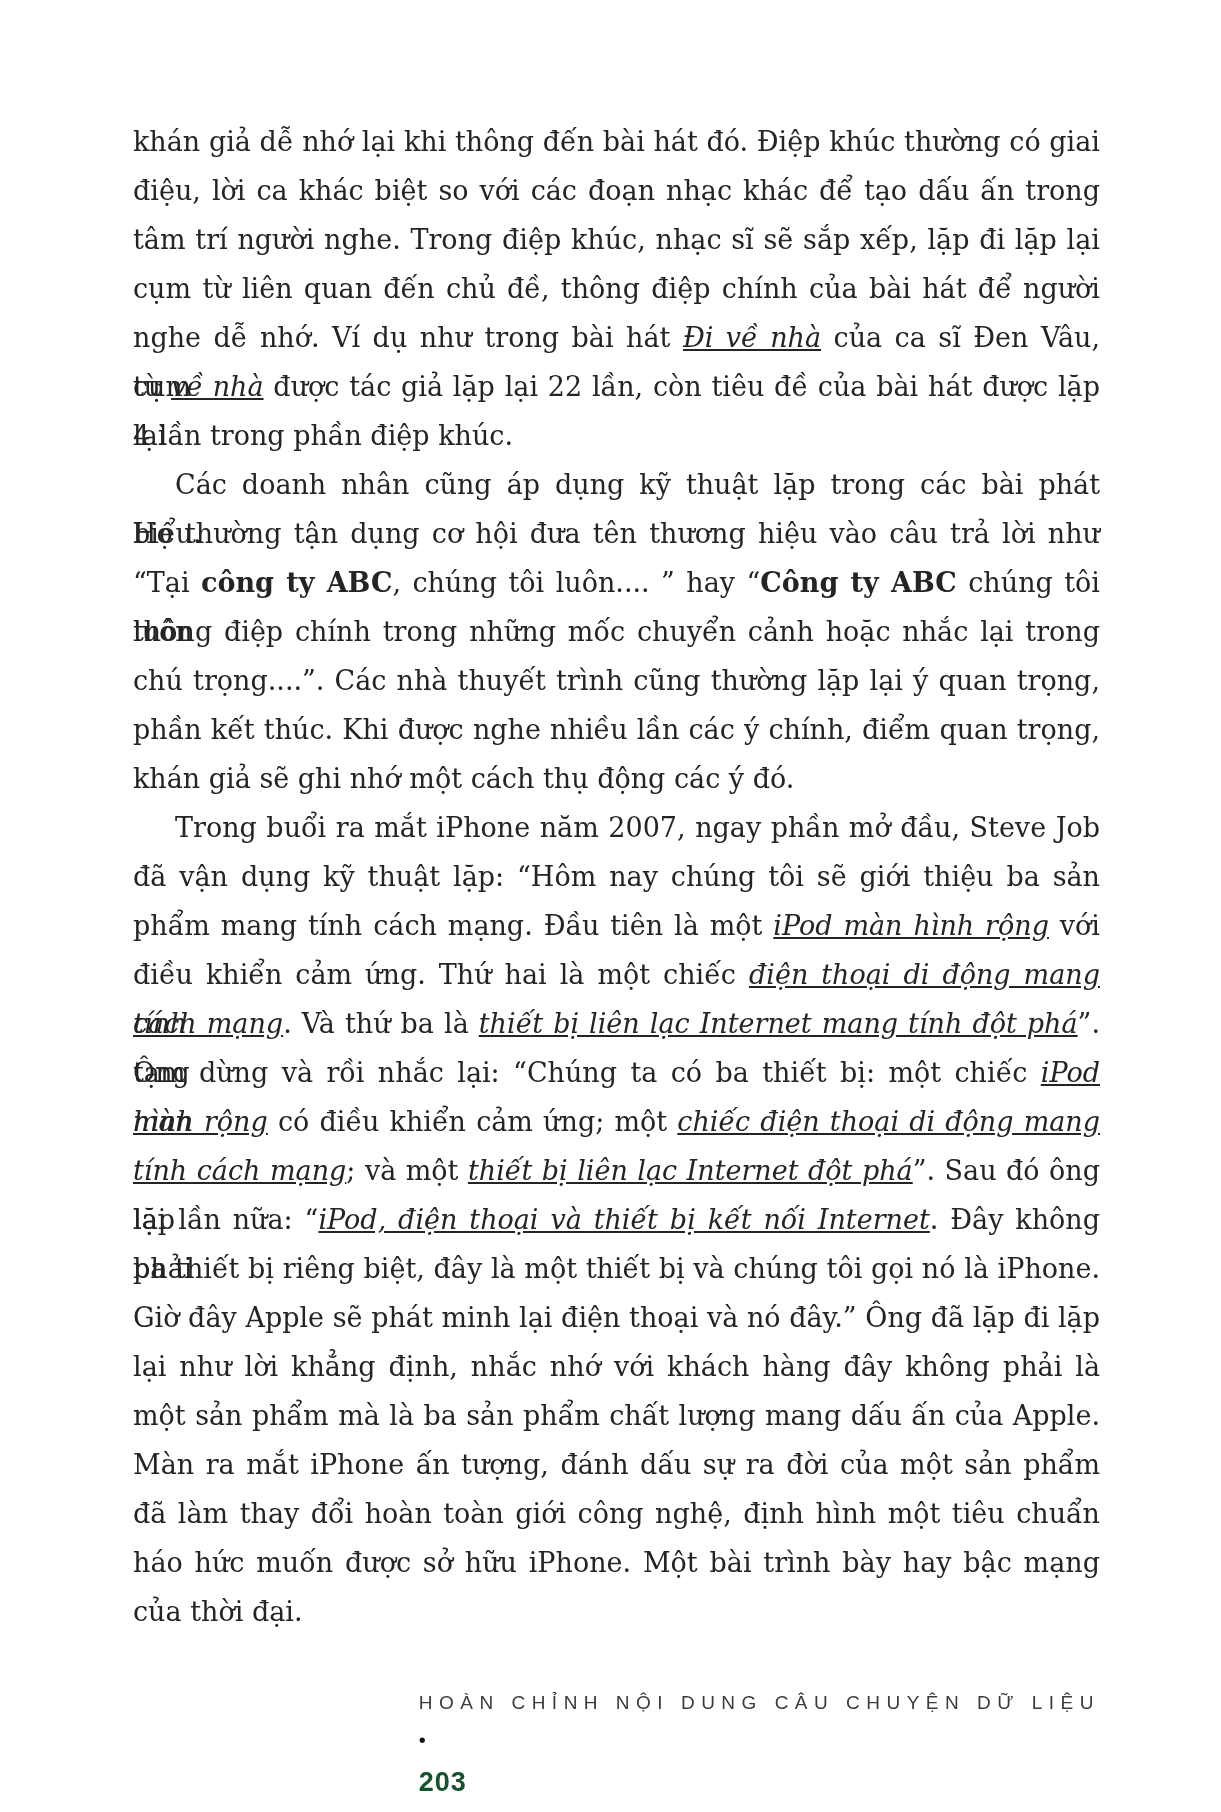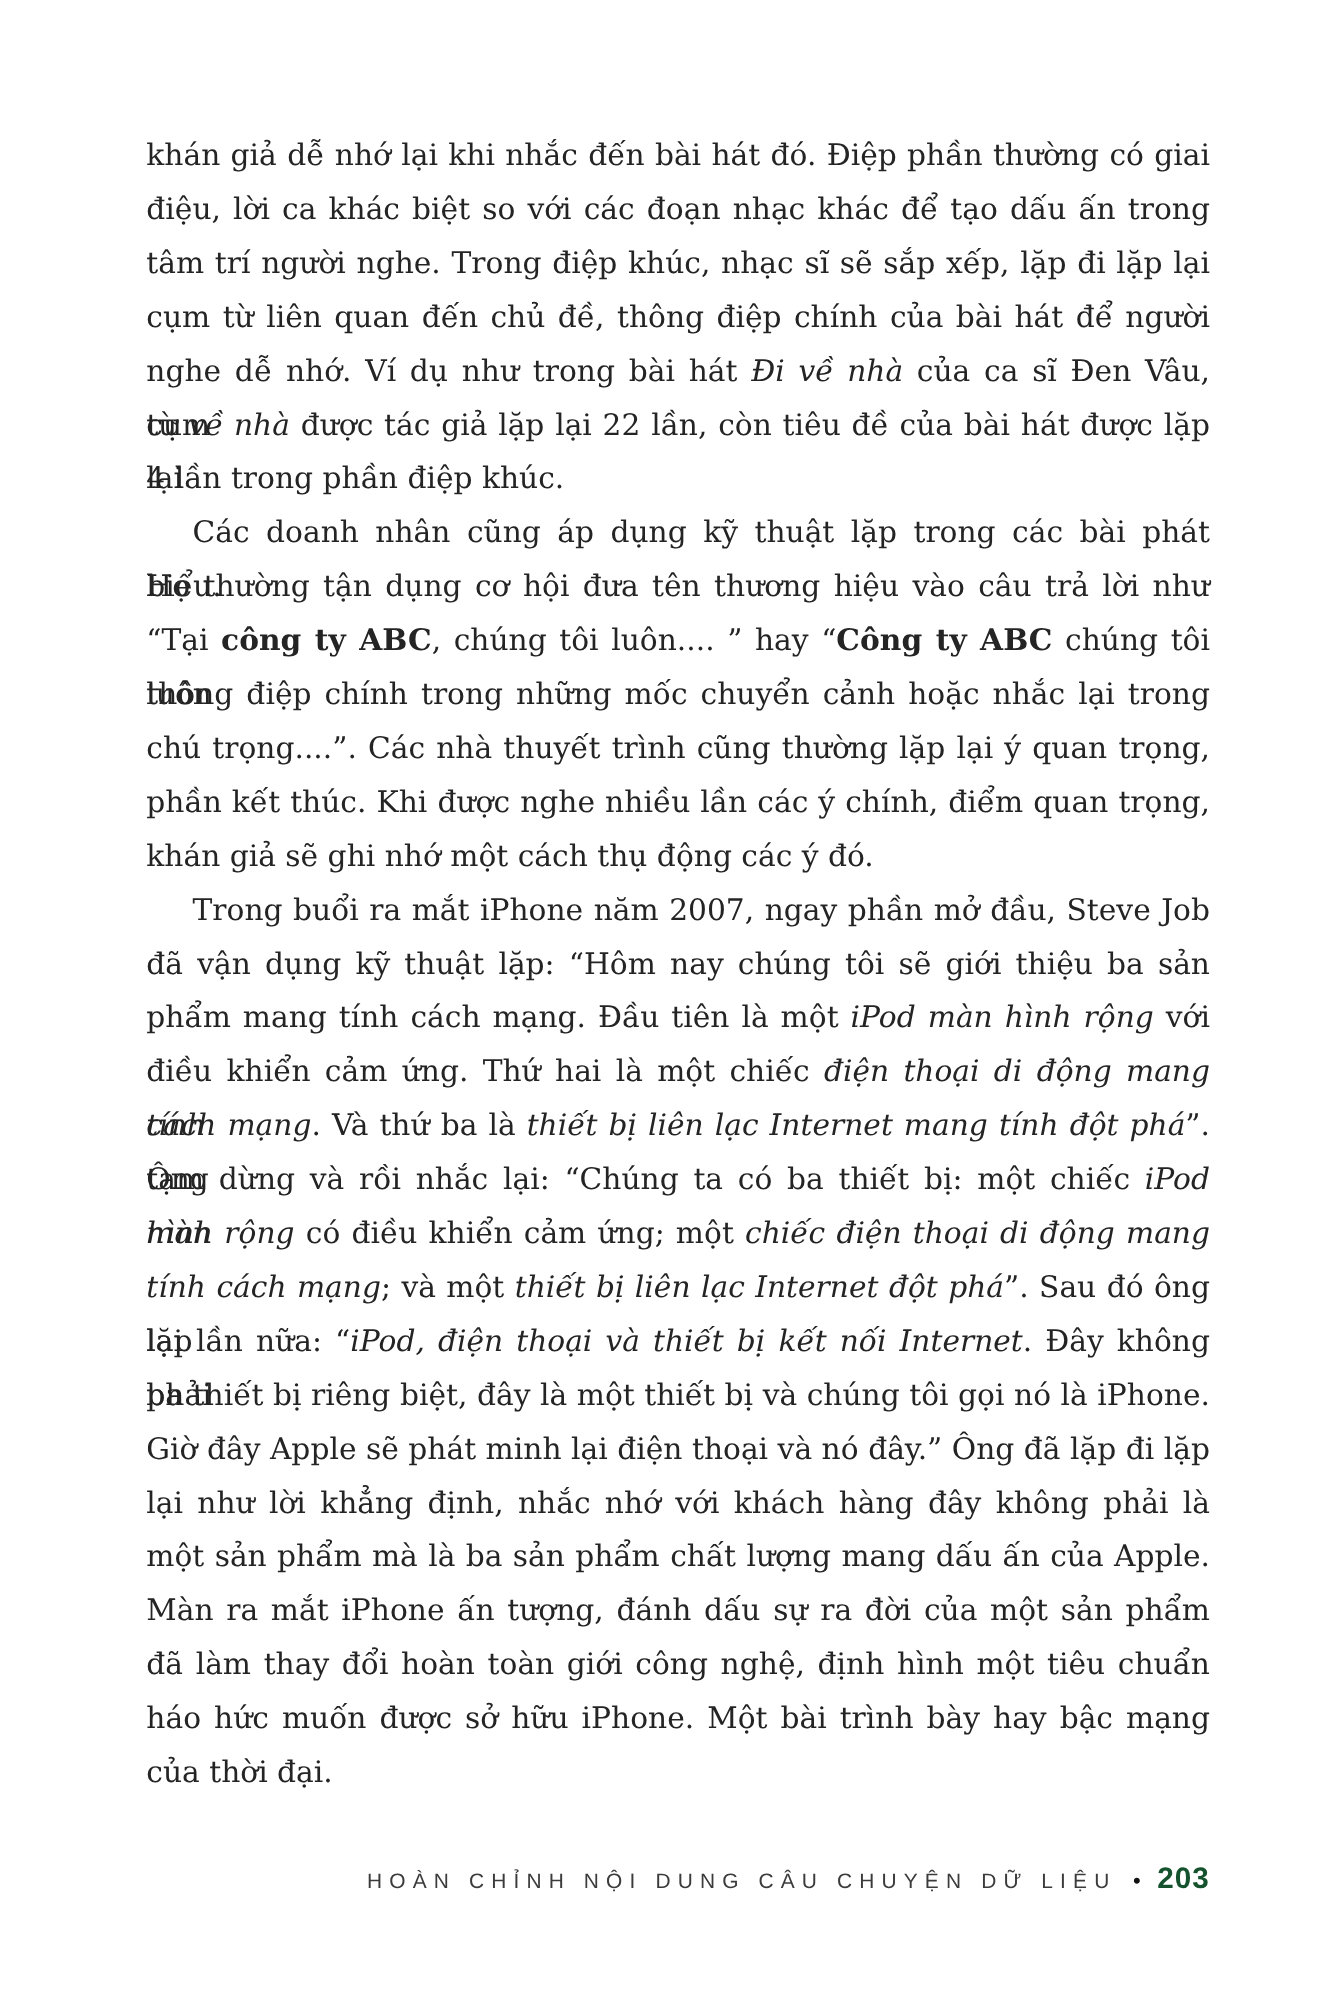--- a/index.html
+++ b/index.html
@@ -12,41 +12,42 @@
   .text-block{
     position:absolute;left:133px;top:117px;width:967px;
   }
   .line{
     font-size:27px;line-height:49px;height:49px;
     text-align:justify;text-align-last:justify;
     color:#242424;
   }
   .line.last{text-align-last:left;}
   .line.indent{text-indent:42px;}
-  .it{font-style:italic;}
+  .it{font-style:italic;text-decoration:underline;}
   .bd{font-weight:bold;}
   .footer{
     position:absolute;top:1692px;right:121px;
     display:flex;align-items:baseline;gap:15px;
     font-family:"Liberation Sans", sans-serif;
+    flex-direction:column;
   }
   .running-head{
     font-size:19px;letter-spacing:6.5px;color:#3b3b3b;
     white-space:nowrap;
   }
   .footer-bullet{font-size:20px;color:#111;}
   .page-number{
     font-size:27px;font-weight:bold;color:#14532d;letter-spacing:1px;
   }
 </style>
 </head>
 <body>
 
 <main class="text-block">
-    <div class="line"><span>khán giả dễ nhớ lại khi nhắc đến bài hát đó. Điệp phần thường có giai</span></div>
+    <div class="line"><span>khán giả dễ nhớ lại khi thông đến bài hát đó. Điệp khúc thường có giai</span></div>
     <div class="line"><span>điệu, lời ca khác biệt so với các đoạn nhạc khác để tạo dấu ấn trong</span></div>
     <div class="line"><span>tâm trí người nghe. Trong điệp khúc, nhạc sĩ sẽ sắp xếp, lặp đi lặp lại</span></div>
     <div class="line"><span>cụm từ liên quan đến chủ đề, thông điệp chính của bài hát để người</span></div>
     <div class="line"><span>nghe dễ nhớ. Ví dụ như trong bài hát </span><span class="it">Đi về nhà</span><span> của ca sĩ Đen Vâu, cụm</span></div>
     <div class="line"><span>từ </span><span class="it">về nhà</span><span> được tác giả lặp lại 22 lần, còn tiêu đề của bài hát được lặp lại</span></div>
     <div class="line last"><span>4 lần trong phần điệp khúc.</span></div>
     <div class="line indent"><span>Các doanh nhân cũng áp dụng kỹ thuật lặp trong các bài phát biểu.</span></div>
     <div class="line"><span>Họ thường tận dụng cơ hội đưa tên thương hiệu vào câu trả lời như</span></div>
     <div class="line"><span>“Tại </span><span class="bd">công ty ABC</span><span>, chúng tôi luôn.... ” hay “</span><span class="bd">Công ty ABC</span><span> chúng tôi luôn</span></div>
     <div class="line"><span>thông điệp chính trong những mốc chuyển cảnh hoặc nhắc lại trong</span></div>

